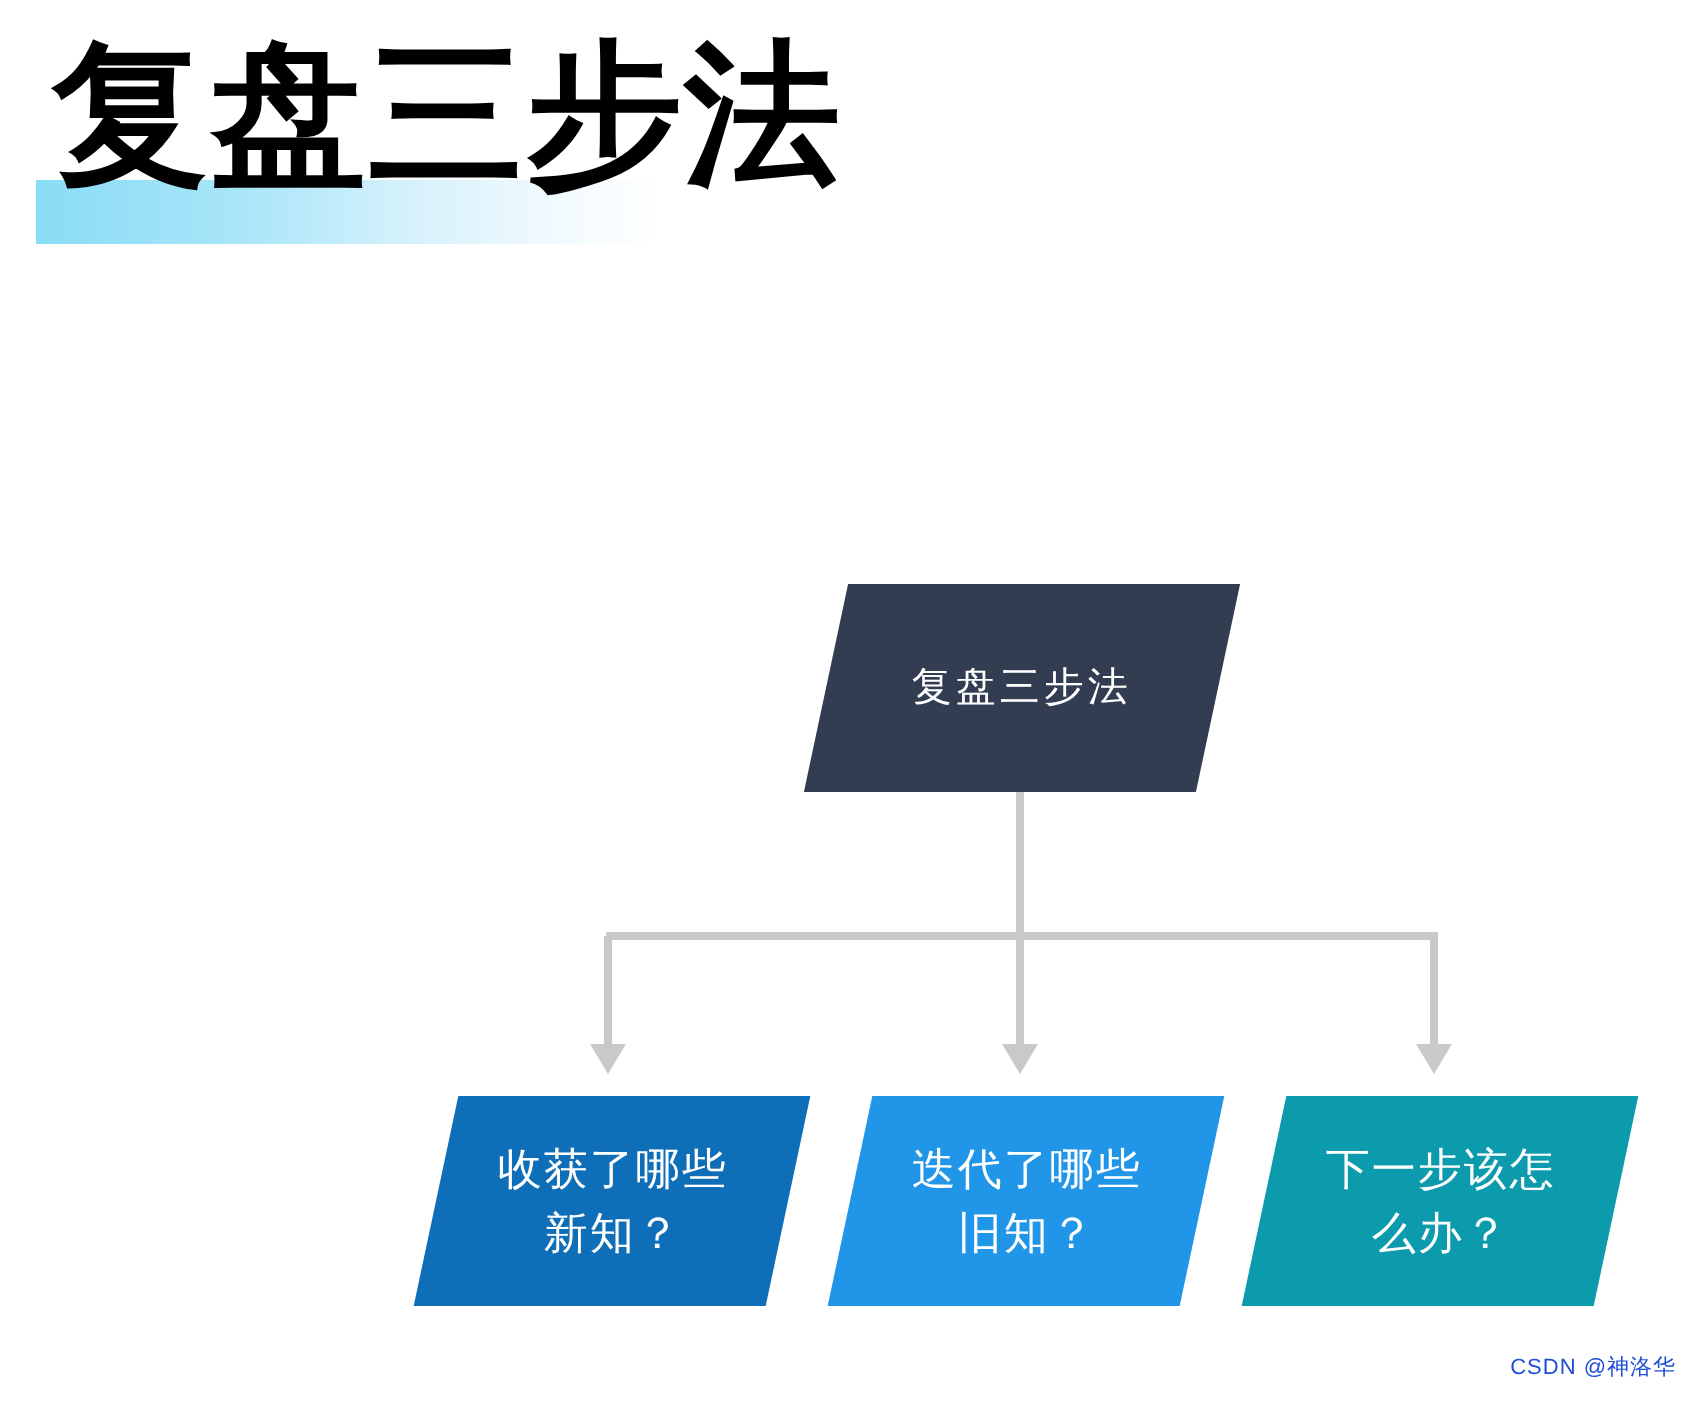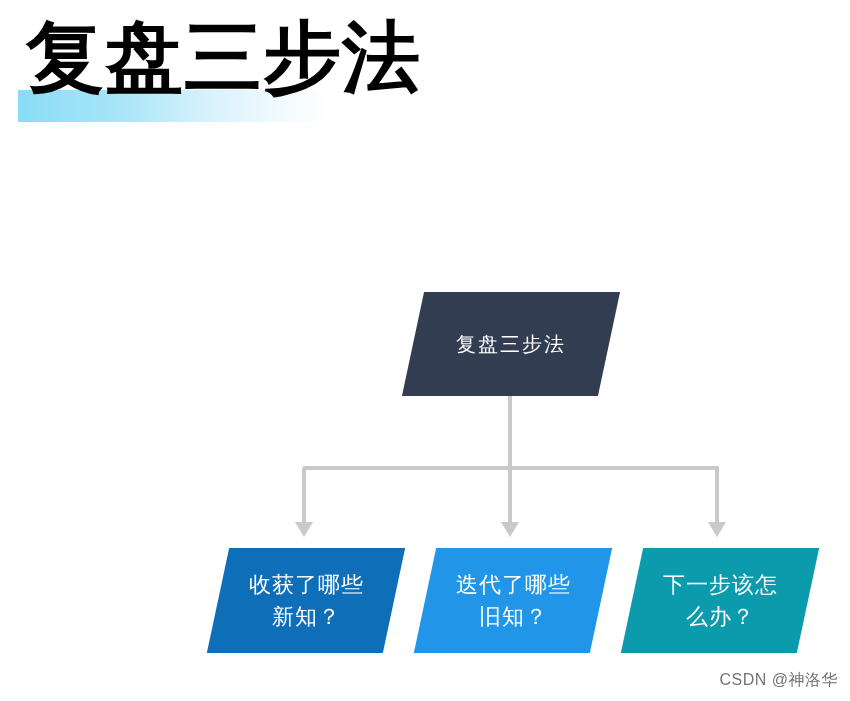--- a/index.html
+++ b/index.html
@@ -97,22 +97,22 @@
   }
   .node-leaf-1 { left: 218px; background: #0e6eb8; }
   .node-leaf-2 { left: 425px; background: #2196e8; }
   .node-leaf-3 { left: 632px; background: #0c9bac; }
 
   
   .watermark {
     position: absolute;
     right: 12px;
     bottom: 10px;
-    font-size: 16px;
-    color: #737373;
+    font-size: 11px;
+    color: #1d4ed8;
     letter-spacing: 0.5px;
     white-space: nowrap;
     margin-left: 36px;
   }
 </style>
 </head>
 <body>
 
 <div id="slide">
 

